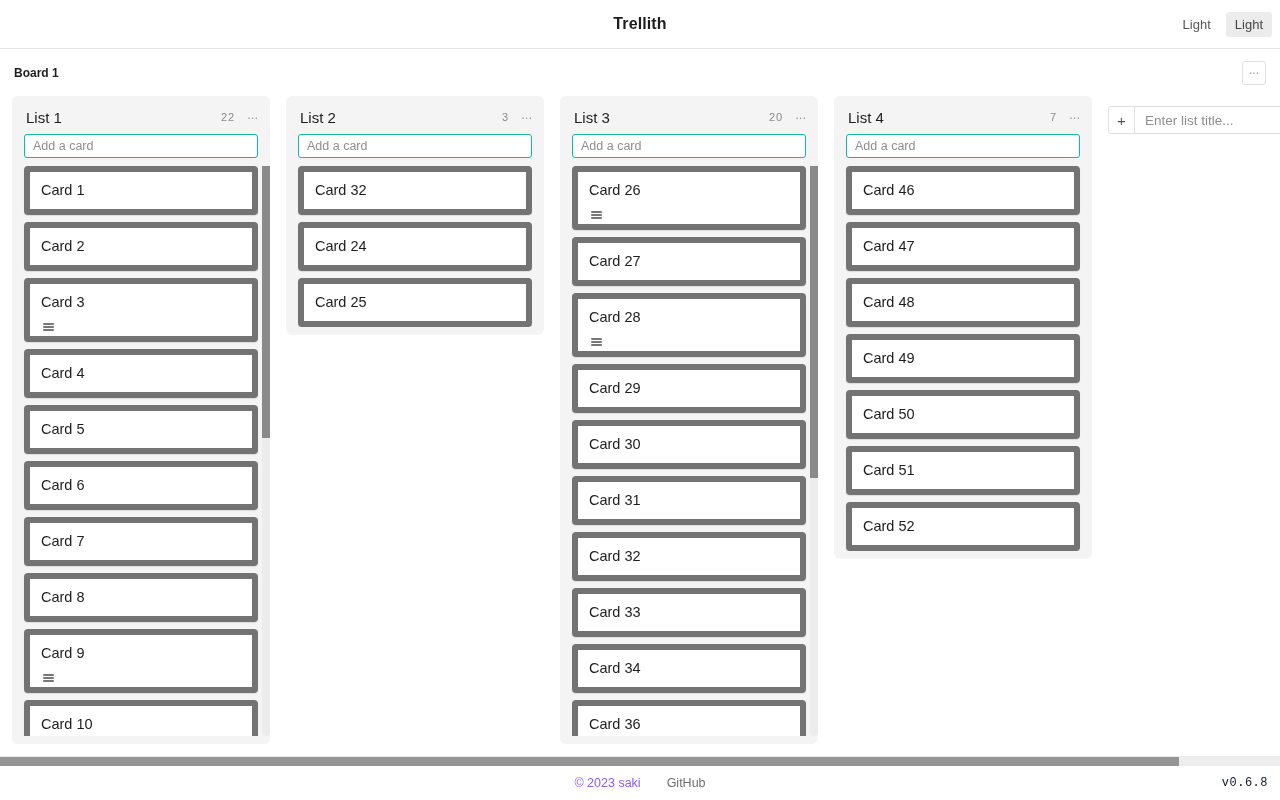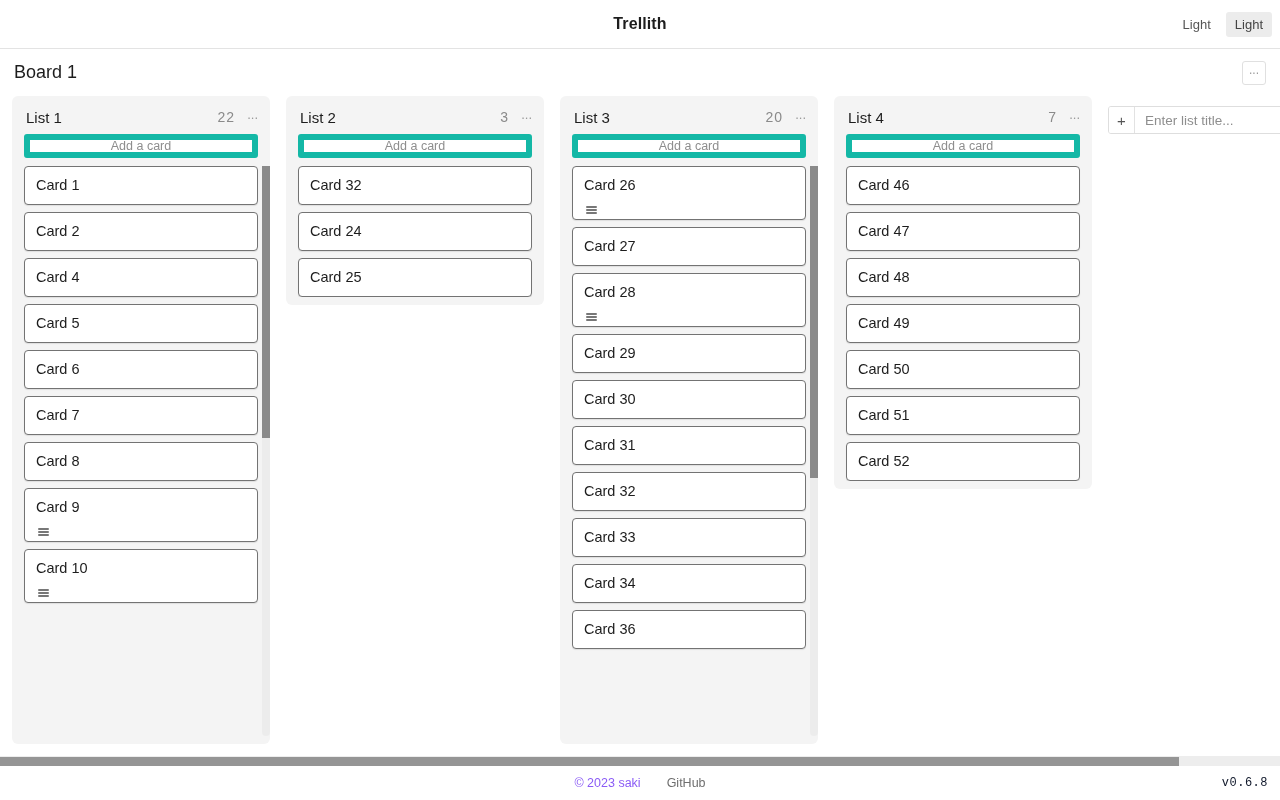--- a/index.html
+++ b/index.html
@@ -42,21 +42,21 @@
     font-family: "Liberation Sans", sans-serif;
   }
 
   
   .board-head {
     height: 47px; min-height: 47px;
     display: flex; align-items: center;
     padding: 0 14px;
     position: relative;
   }
-  .board-title { font-size: 18px; font-weight: normal; color: #1d1d1d; }
+  .board-title { font-size: 12px; font-weight: bold; color: #1d1d1d; }
   .board-menu {
     margin-left: auto;
     width: 24px; height: 24px;
     border: 1px solid #e0e0e0; border-radius: 3px;
     background: #ffffff;
     display: flex; align-items: center; justify-content: center;
     cursor: pointer;
     color: #9a9a9a; font-size: 12px; line-height: 1;
     padding: 0 0 5px 0;
   }
@@ -87,51 +87,50 @@
   .list.scrollable { height: 648px; }
 
   .list-head {
     display: flex; align-items: center;
     padding: 12px 12px 8px 14px;
     min-height: 38px;
     justify-content: flex-end;
   }
   .list-name { font-size: 15px; color: #1d1d1d; }
   .list-count {
-    margin-left: auto; font-size: 14px; color: #8a8a8a;
+    margin-left: auto; font-size: 11px; color: #8a8a8a;
     letter-spacing: 1px;
   }
   .list-menu {
     margin-left: 12px; color: #9a9a9a; font-size: 13px;
     cursor: pointer; line-height: 8px; padding-bottom: 5px;
   }
   .addcard-wrap { padding: 0 12px 8px 12px; }
   .addcard {
     width: 100%; height: 24px;
-    border: 6px solid #14b8a6; border-radius: 3px;
+    border: 1px solid #14b8a6; border-radius: 3px;
     background: #ffffff;
     font-size: 12.5px; color: #3b82f6;
     padding: 0 8px;
     font-family: "Liberation Sans", sans-serif;
     outline: none;
-    text-align: center;
   }
   .addcard::placeholder { color: #8e8e8e; }
 
   .cards {
     flex: 1 1 auto;
     padding: 0 12px 0 12px;
     overflow: hidden;
     position: relative;
   }
   .cards-inner { display: flex; flex-direction: column; gap: 7px; }
 
   .card {
     background: #ffffff;
-    border: 1px solid #737373;
+    border: 6px solid #737373;
     border-radius: 4px;
     box-shadow: 0 1px 1px rgba(0,0,0,0.09);
     padding: 9px 11px 9px 11px;
     cursor: pointer;
     min-height: 38px;
   }
   .card-title { font-size: 14.5px; color: #1d1d1d; line-height: 19px; }
   .card-badges { padding: 6px 0 0 2px; height: 15px; }
   .desc-icon {
     display: inline-block; width: 11px;
@@ -245,20 +244,24 @@
           <div class="addcard-wrap"><input class="addcard" type="text" placeholder="Add a card" style=""></div>
           <div class="cards">
             <div class="cards-inner">
               <div class="card">
                 <div class="card-title">Card 1</div>
               </div>
               <div class="card">
                 <div class="card-title">Card 2</div>
               </div>
               <div class="card">
+                <div class="card-title">Card 3</div>
+                <div class="card-badges"><span class="desc-icon"><i></i><i></i><i></i></span></div>
+              </div>
+              <div class="card">
                 <div class="card-title">Card 4</div>
               </div>
               <div class="card">
                 <div class="card-title">Card 5</div>
               </div>
               <div class="card">
                 <div class="card-title">Card 6</div>
               </div>
               <div class="card">
                 <div class="card-title">Card 7</div>

